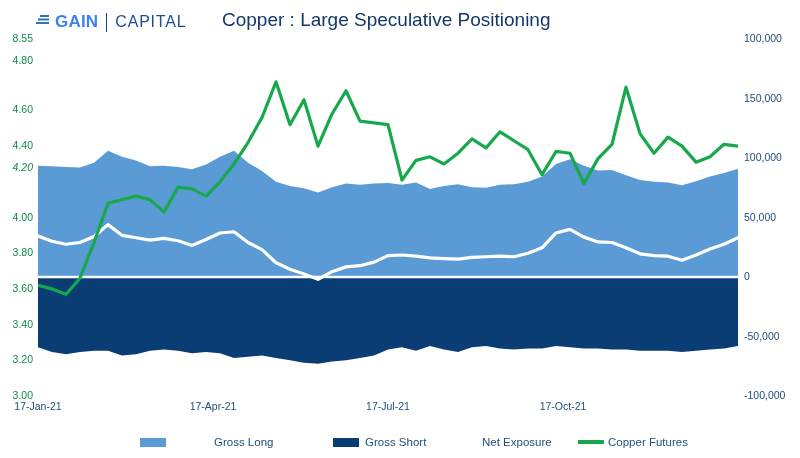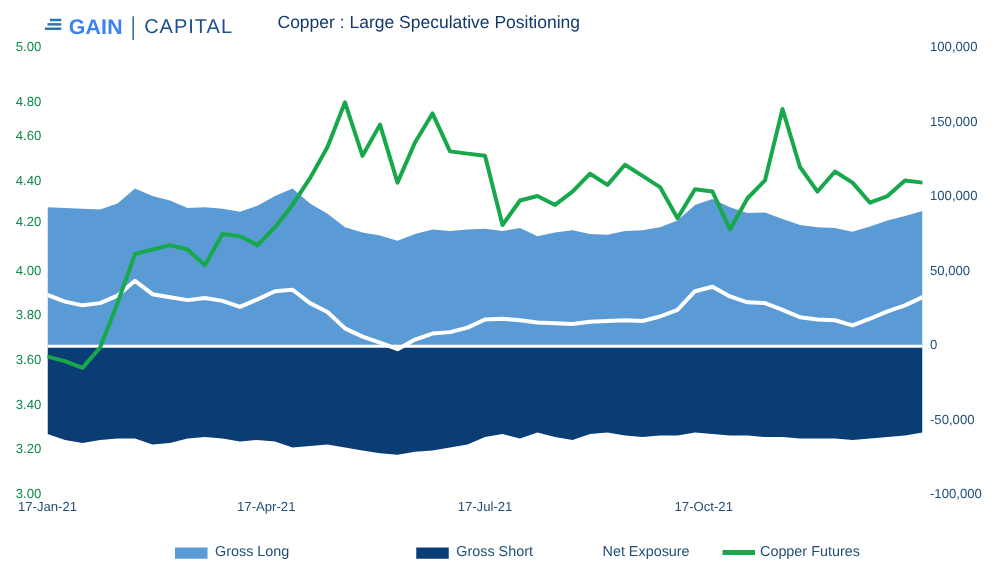--- a/index.html
+++ b/index.html
@@ -11,21 +11,21 @@
   }
   #chart-root{position:relative;width:800px;height:458px;}
 
   
   .header{position:absolute;left:0;top:0;width:800px;height:40px;}
   .logo{position:absolute;left:35px;top:12px;display:flex;align-items:center;height:20px;}
   .logo-mark{display:block;margin-right:4px;}
   .logo-gain{font-size:17px;font-weight:bold;color:#3b82f6;letter-spacing:0.2px;font-family:"Liberation Sans",sans-serif;}
   .logo-div{display:inline-block;width:1px;height:19px;background:#14457F;margin:0 8px;}
   .logo-capital{font-size:16px;font-weight:normal;color:#1D4F8C;letter-spacing:0.8px;font-family:"Liberation Sans",sans-serif;}
-  .chart-title{position:absolute;left:222px;top:9px;font-size:14px;color:#13386B;font-family:"Liberation Sans",sans-serif;white-space:nowrap;}
+  .chart-title{position:absolute;left:222px;top:9px;font-size:19px;color:#13386B;font-family:"Liberation Sans",sans-serif;white-space:nowrap;}
 
   
   .plot-wrap{position:absolute;left:38px;top:39px;width:700px;height:357px;}
   .plot-svg{display:block;width:700px;height:357px;}
 
   
   .axis-label{position:absolute;font-size:10.5px;white-space:nowrap;line-height:11px;}
   .y-left .axis-label{color:#0E8A4B;right:0;text-align:right;}
   .y-left{position:absolute;left:0px;top:0;width:33px;height:458px;}
   .y-right{position:absolute;left:744px;top:0;width:56px;height:458px;}
@@ -61,25 +61,25 @@
     <div class="chart-title">Copper : Large Speculative Positioning</div>
   </div>
 
   <div class="y-left">
       <div class="axis-label" style="top: 390px;">3.00</div>
       <div class="axis-label" style="top: 354.3px;">3.20</div>
       <div class="axis-label" style="top: 318.6px;">3.40</div>
       <div class="axis-label" style="top: 282.9px;">3.60</div>
       <div class="axis-label" style="top: 247.2px;">3.80</div>
       <div class="axis-label" style="top: 211.5px;">4.00</div>
-      <div class="axis-label" style="top: 173px;">4.20</div>
+      <div class="axis-label" style="top: 162px; font-style: italic;">4.20</div>
       <div class="axis-label" style="top: 140.1px;">4.40</div>
       <div class="axis-label" style="top: 104.4px;">4.60</div>
-      <div class="axis-label" style="top: 77px;">4.80</div>
-      <div class="axis-label" style="top: 33px;">5.00</div>
+      <div class="axis-label" style="top: 55px;">4.80</div>
+      <div class="axis-label" style="top: 33px;">8.55</div>
     </div>
 
   <div class="y-right">
       <div class="axis-label" style="top: 390px;">-100,000</div>
       <div class="axis-label" style="top: 330.5px;">-50,000</div>
       <div class="axis-label" style="top: 271px;">0</div>
       <div class="axis-label" style="top: 211.5px;">50,000</div>
       <div class="axis-label" style="top: 152px;">100,000</div>
       <div class="axis-label" style="top: 92.5px;">150,000</div>
       <div class="axis-label" style="top: 33px;">100,000</div>
@@ -96,21 +96,21 @@
     <svg class="plot-svg" id="plot-svg" viewBox="0 0 700 357" preserveAspectRatio="none">
         <path d="M 0 126.73499999999999 L 14 127.33000000000001 L 28 127.92499999999998 L 42 128.51999999999998 L 56 123.75999999999999 L 70 111.86000000000001 L 84 117.80999999999997 L 98.00000000000001 121.38 L 112 127.33000000000001 L 126 126.73499999999999 L 140 127.92499999999998 L 154 130.305 L 168 125.54500000000002 L 182 117.80999999999997 L 196.00000000000003 111.86000000000001 L 210 123.75999999999999 L 224 132.09 L 238.00000000000003 142.8 L 252 146.96499999999997 L 266 149.345 L 280 153.51000000000002 L 294 148.155 L 308 144.585 L 322 145.775 L 336 144.585 L 350 143.99 L 364 145.775 L 378 143.39499999999998 L 392.00000000000006 149.94000000000003 L 406 146.96499999999997 L 420 145.17999999999998 L 434 148.155 L 448 148.75 L 462 145.775 L 476.00000000000006 145.17999999999998 L 489.99999999999994 142.8 L 504 137.445 L 518 124.94999999999999 L 532 120.19 L 546 126.73499999999999 L 560 131.49499999999998 L 574 130.9 L 588 136.25500000000002 L 602 141.01500000000001 L 616 142.8 L 630 143.39499999999998 L 644 146.37 L 658 142.20499999999998 L 672 137.445 L 686 133.875 L 700 129.70999999999998 L 700 238 L 0 238 Z" fill="#5B9BD5"></path>
         <path d="M 0 308.21 L 14 312.97 L 28 315.35 L 42 312.97 L 56 311.78 L 70 311.78 L 84 316.54 L 98.00000000000001 315.35 L 112 311.78 L 126 310.59 L 140 311.78 L 154 314.16 L 168 312.97 L 182 314.16 L 196.00000000000003 318.92 L 210 317.73 L 224 316.54 L 238.00000000000003 318.92 L 252 321.3 L 266 323.68 L 280 324.87 L 294 322.49 L 308 321.3 L 322 318.92 L 336 316.54 L 350 310.59 L 364 308.21 L 378 311.78 L 392.00000000000006 307.02 L 406 310.59 L 420 312.97 L 434 308.21 L 448 307.02 L 462 309.4 L 476.00000000000006 310.59 L 489.99999999999994 309.4 L 504 309.4 L 518 307.02 L 532 308.21 L 546 309.4 L 560 309.4 L 574 310.59 L 588 310.59 L 602 311.78 L 616 311.78 L 630 311.78 L 644 312.97 L 658 311.78 L 672 310.59 L 686 309.4 L 700 307.02 L 700 238 L 0 238 Z" fill="#0B3D75"></path>
         <line x1="0" y1="238" x2="700" y2="238" stroke="#FFFFFF" stroke-width="2.5"></line>
         <path d="M 0 196.94500000000002 L 14 202.29999999999998 L 28 205.275 L 42 203.49 L 56 197.54 L 70 185.64000000000001 L 84 196.35 L 98.00000000000001 198.73 L 112 201.11 L 126 199.32500000000002 L 140 201.705 L 154 206.465 L 168 200.515 L 182 193.97 L 196.00000000000003 192.78 L 210 203.49 L 224 210.63 L 238.00000000000003 223.72 L 252 230.265 L 266 235.02499999999998 L 280 240.38 L 294 232.64499999999998 L 308 227.885 L 322 226.695 L 336 223.125 L 350 216.58 L 364 215.98499999999999 L 378 217.175 L 392.00000000000006 218.96 L 406 219.555 L 420 220.14999999999998 L 434 218.365 L 448 217.76999999999998 L 462 217.175 L 476.00000000000006 217.76999999999998 L 489.99999999999994 214.2 L 504 208.845 L 518 193.97 L 532 190.4 L 546 198.135 L 560 202.895 L 574 203.49 L 588 208.845 L 602 214.79500000000002 L 616 216.58 L 630 217.175 L 644 221.34 L 658 215.98499999999999 L 672 210.035 L 686 205.275 L 700 198.73" fill="none" stroke="#FFFFFF" stroke-width="3.2" stroke-linejoin="round" stroke-linecap="round"></path>
         <path d="M 0 246.32999999999998 L 14 249.89999999999998 L 28 255.25500000000002 L 42 239.18999999999997 L 56 203.49 L 70 164.22 L 84 160.65000000000006 L 98.00000000000001 157.07999999999998 L 112 160.65000000000006 L 126 173.14499999999995 L 140 148.155 L 154 149.93999999999997 L 168 157.07999999999998 L 182 142.79999999999995 L 196.00000000000003 124.95000000000005 L 210 103.53 L 224 78.54000000000008 L 238.00000000000003 42.84000000000003 L 252 85.68000000000006 L 266 60.69 L 280 107.09999999999994 L 294 74.96999999999997 L 308 51.764999999999986 L 322 82.11000000000001 L 336 83.89499999999998 L 350 85.68000000000006 L 364 141.01500000000001 L 378 121.37999999999994 L 392.00000000000006 117.81000000000003 L 406 124.95000000000005 L 420 114.23999999999995 L 434 99.95999999999992 L 448 108.88500000000005 L 462 92.81999999999994 L 476.00000000000006 101.74500000000006 L 489.99999999999994 110.67000000000002 L 504 135.65999999999997 L 518 112.45499999999998 L 532 114.23999999999995 L 546 144.58499999999992 L 560 119.595 L 574 105.31499999999997 L 588 48.194999999999936 L 602 94.60500000000002 L 616 114.23999999999995 L 630 98.17499999999995 L 644 107.09999999999994 L 658 123.16500000000008 L 672 117.81000000000003 L 686 105.31499999999997 L 700 107.09999999999994" fill="none" stroke="#17A84C" stroke-width="3.2" stroke-linejoin="round" stroke-linecap="round"></path>
       </svg>
   </div>
 
   <div class="legend">
-      <div class="legend-item" style="left: 140px;">
+      <div class="legend-item" style="left: 140px; gap: 42px;">
         <span class="legend-swatch" style="background: rgb(91, 155, 213);"></span>
         <span class="legend-text">Gross Long</span>
       </div>
       <div class="legend-item" style="left: 333px;">
         <span class="legend-swatch" style="background: rgb(11, 61, 117);"></span>
         <span class="legend-text">Gross Short</span>
       </div>
       <div class="legend-item" style="left: 452px;">
         <span class="legend-line" style="background: rgb(255, 255, 255);"></span>
         <span class="legend-text">Net Exposure</span>

